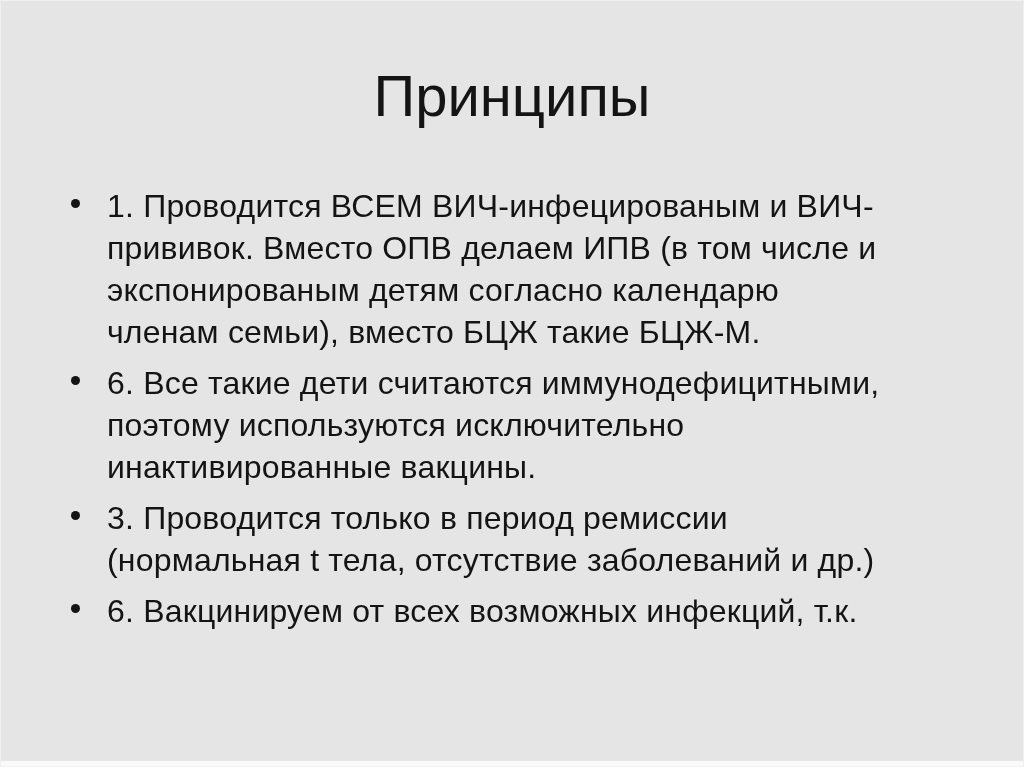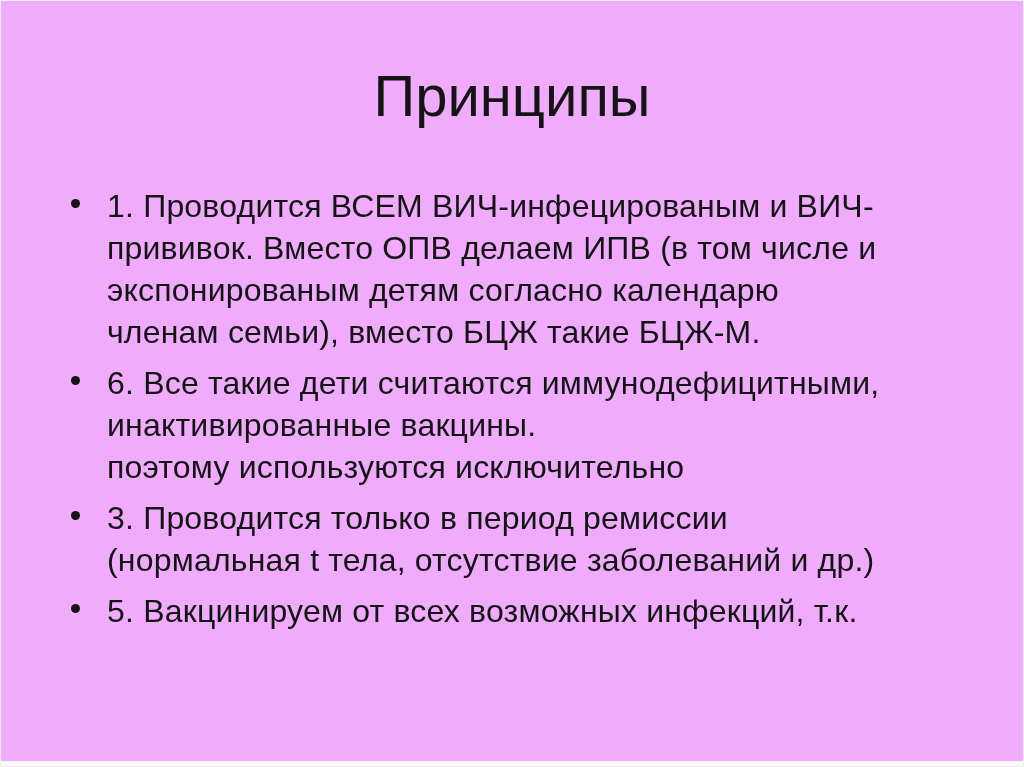--- a/index.html
+++ b/index.html
@@ -2,21 +2,21 @@
 <html lang="ru"><head>
 <meta charset="utf-8">
 <style>
   html, body { margin: 0; padding: 0; background: #ffffff; }
 
   .slide {
     position: relative;
     width: 1024px;
     height: 767px;
     box-sizing: border-box;
-    background: #f0abfc;
+    background: #e5e5e5;
     border: 1px solid #f0f0f0;
     overflow: hidden;
     font-family: "Liberation Sans", sans-serif;
     color: #141414;
   }
 
   .title {
     position: absolute;
     top: 60px;
     left: 0;
@@ -85,32 +85,32 @@
       <span class="dot"></span>
       <span class="line">1. Проводится ВСЕМ ВИЧ-инфецированым и ВИЧ-</span>
       <span class="line">прививок. Вместо ОПВ делаем ИПВ (в том числе и</span>
       <span class="line">экспонированым детям согласно календарю</span>
       <span class="line">членам семьи), вместо БЦЖ такие БЦЖ-М.</span>
     </li>
 
     <li>
       <span class="dot"></span>
       <span class="line">6. Все такие дети считаются иммунодефицитными,</span>
+      <span class="line">поэтому используются исключительно</span>
       <span class="line">инактивированные вакцины.</span>
-      <span class="line">поэтому используются исключительно</span>
     </li>
 
     <li>
       <span class="dot"></span>
       <span class="line">3. Проводится только в период ремиссии</span>
       <span class="line">(нормальная t тела, отсутствие заболеваний и др.)</span>
     </li>
 
     <li>
       <span class="dot"></span>
-      <span class="line">5. Вакцинируем от всех возможных инфекций, т.к.</span>
+      <span class="line">6. Вакцинируем от всех возможных инфекций, т.к.</span>
     </li>
 
   </ul>
 
   <div class="bottom-strip"></div>
 
 </div>
 
 </body></html>

